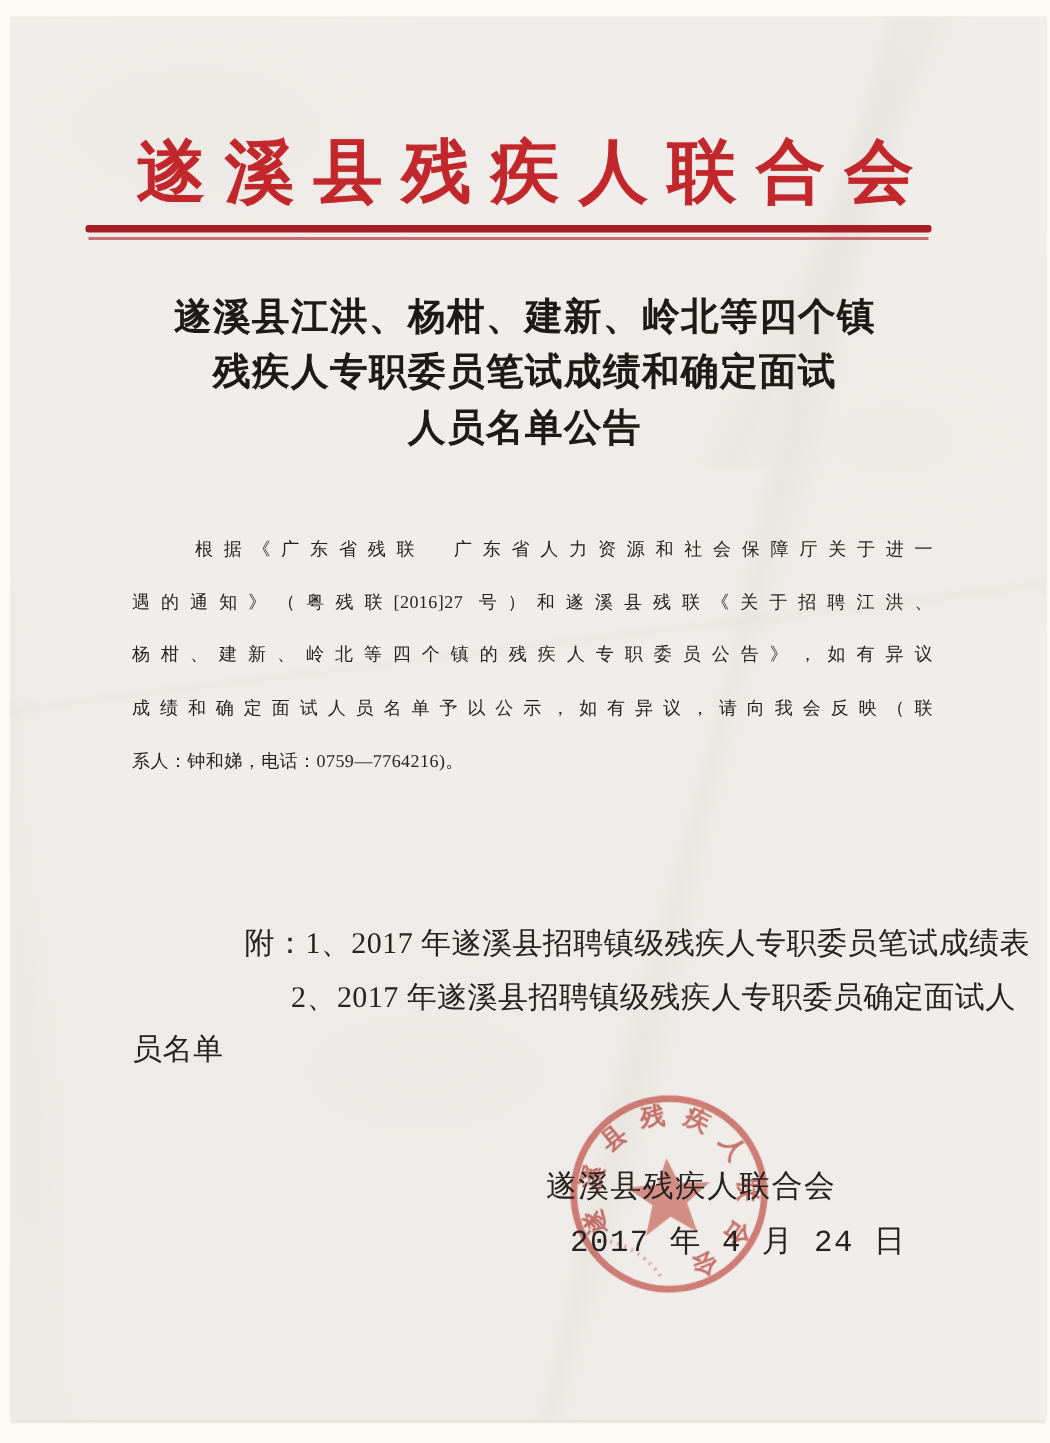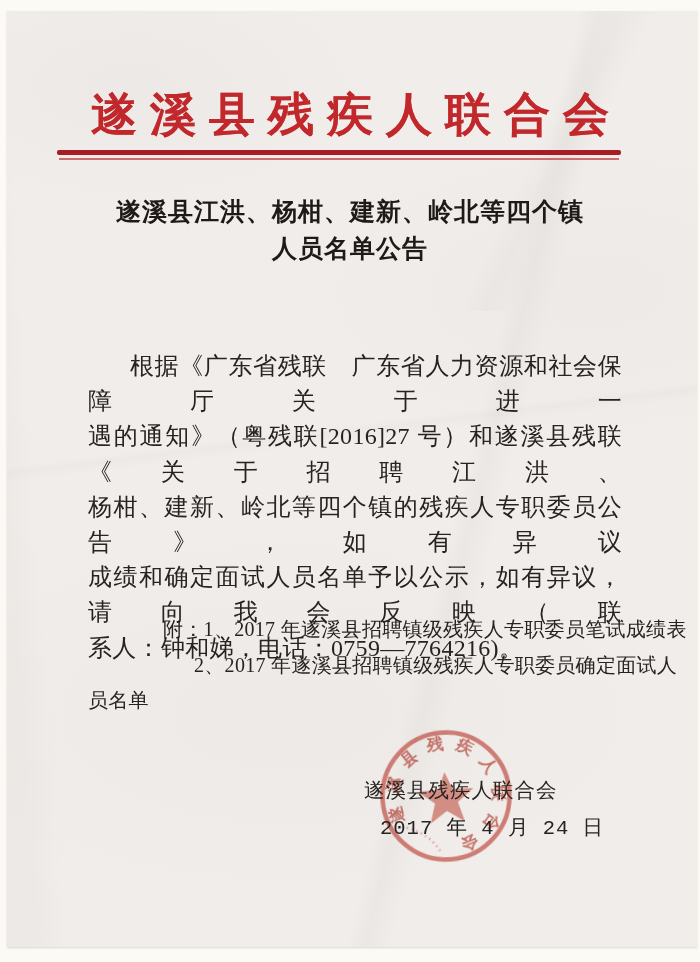--- a/index.html
+++ b/index.html
@@ -45,21 +45,21 @@
   .doc-title{
     position:absolute;left:0;top:193px;width:100%;
     text-align:center;color:#1d1a17;
     font-family:"Liberation Sans","DejaVu Sans",sans-serif;
     font-weight:bold;font-size:25px;line-height:37px;letter-spacing:1px;
   }
 
   
   .body-block{
     position:absolute;left:88px;top:349px;width:534px;
-    font-size:24px;line-height:35.2px;color:#272320;
+    font-size:12px;line-height:35.2px;color:#272320;
     letter-spacing:.3px;
   }
   .body-line{white-space:nowrap;}
   .body-line.fill{white-space:normal;text-align:justify;text-align-last:justify;}
 
   .attach-block{
     position:absolute;left:88px;top:612px;width:540px;
     font-size:20px;line-height:35.5px;color:#272320;letter-spacing:.3px;
   }
   .attach-line-1{padding-left:75px;white-space:nowrap;}
@@ -97,20 +97,21 @@
     <div class="wrinkle-2"></div>
   </div>
 
   <div class="org-header">遂溪县残疾人联合会</div>
 
   <div class="rule-thick"></div>
   <div class="rule-thin"></div>
 
   <div class="doc-title">
     <div>遂溪县江洪、杨柑、建新、岭北等四个镇</div>
+    <div>残疾人专职委员笔试成绩和确定面试</div>
     <div>人员名单公告</div>
   </div>
 
   <div class="body-block">
     <div class="body-line fill" style="text-indent:42px">根据《广东省残联　广东省人力资源和社会保障厅关于进一</div>
     <div class="body-line fill">遇的通知》（粤残联[2016]27 号）和遂溪县残联《关于招聘江洪、</div>
     <div class="body-line fill">杨柑、建新、岭北等四个镇的残疾人专职委员公告》，如有异议</div>
     <div class="body-line fill">成绩和确定面试人员名单予以公示，如有异议，请向我会反映（联</div>
     <div class="body-line">系人：钟和娣，电话：0759—7764216)。</div>
   </div>

